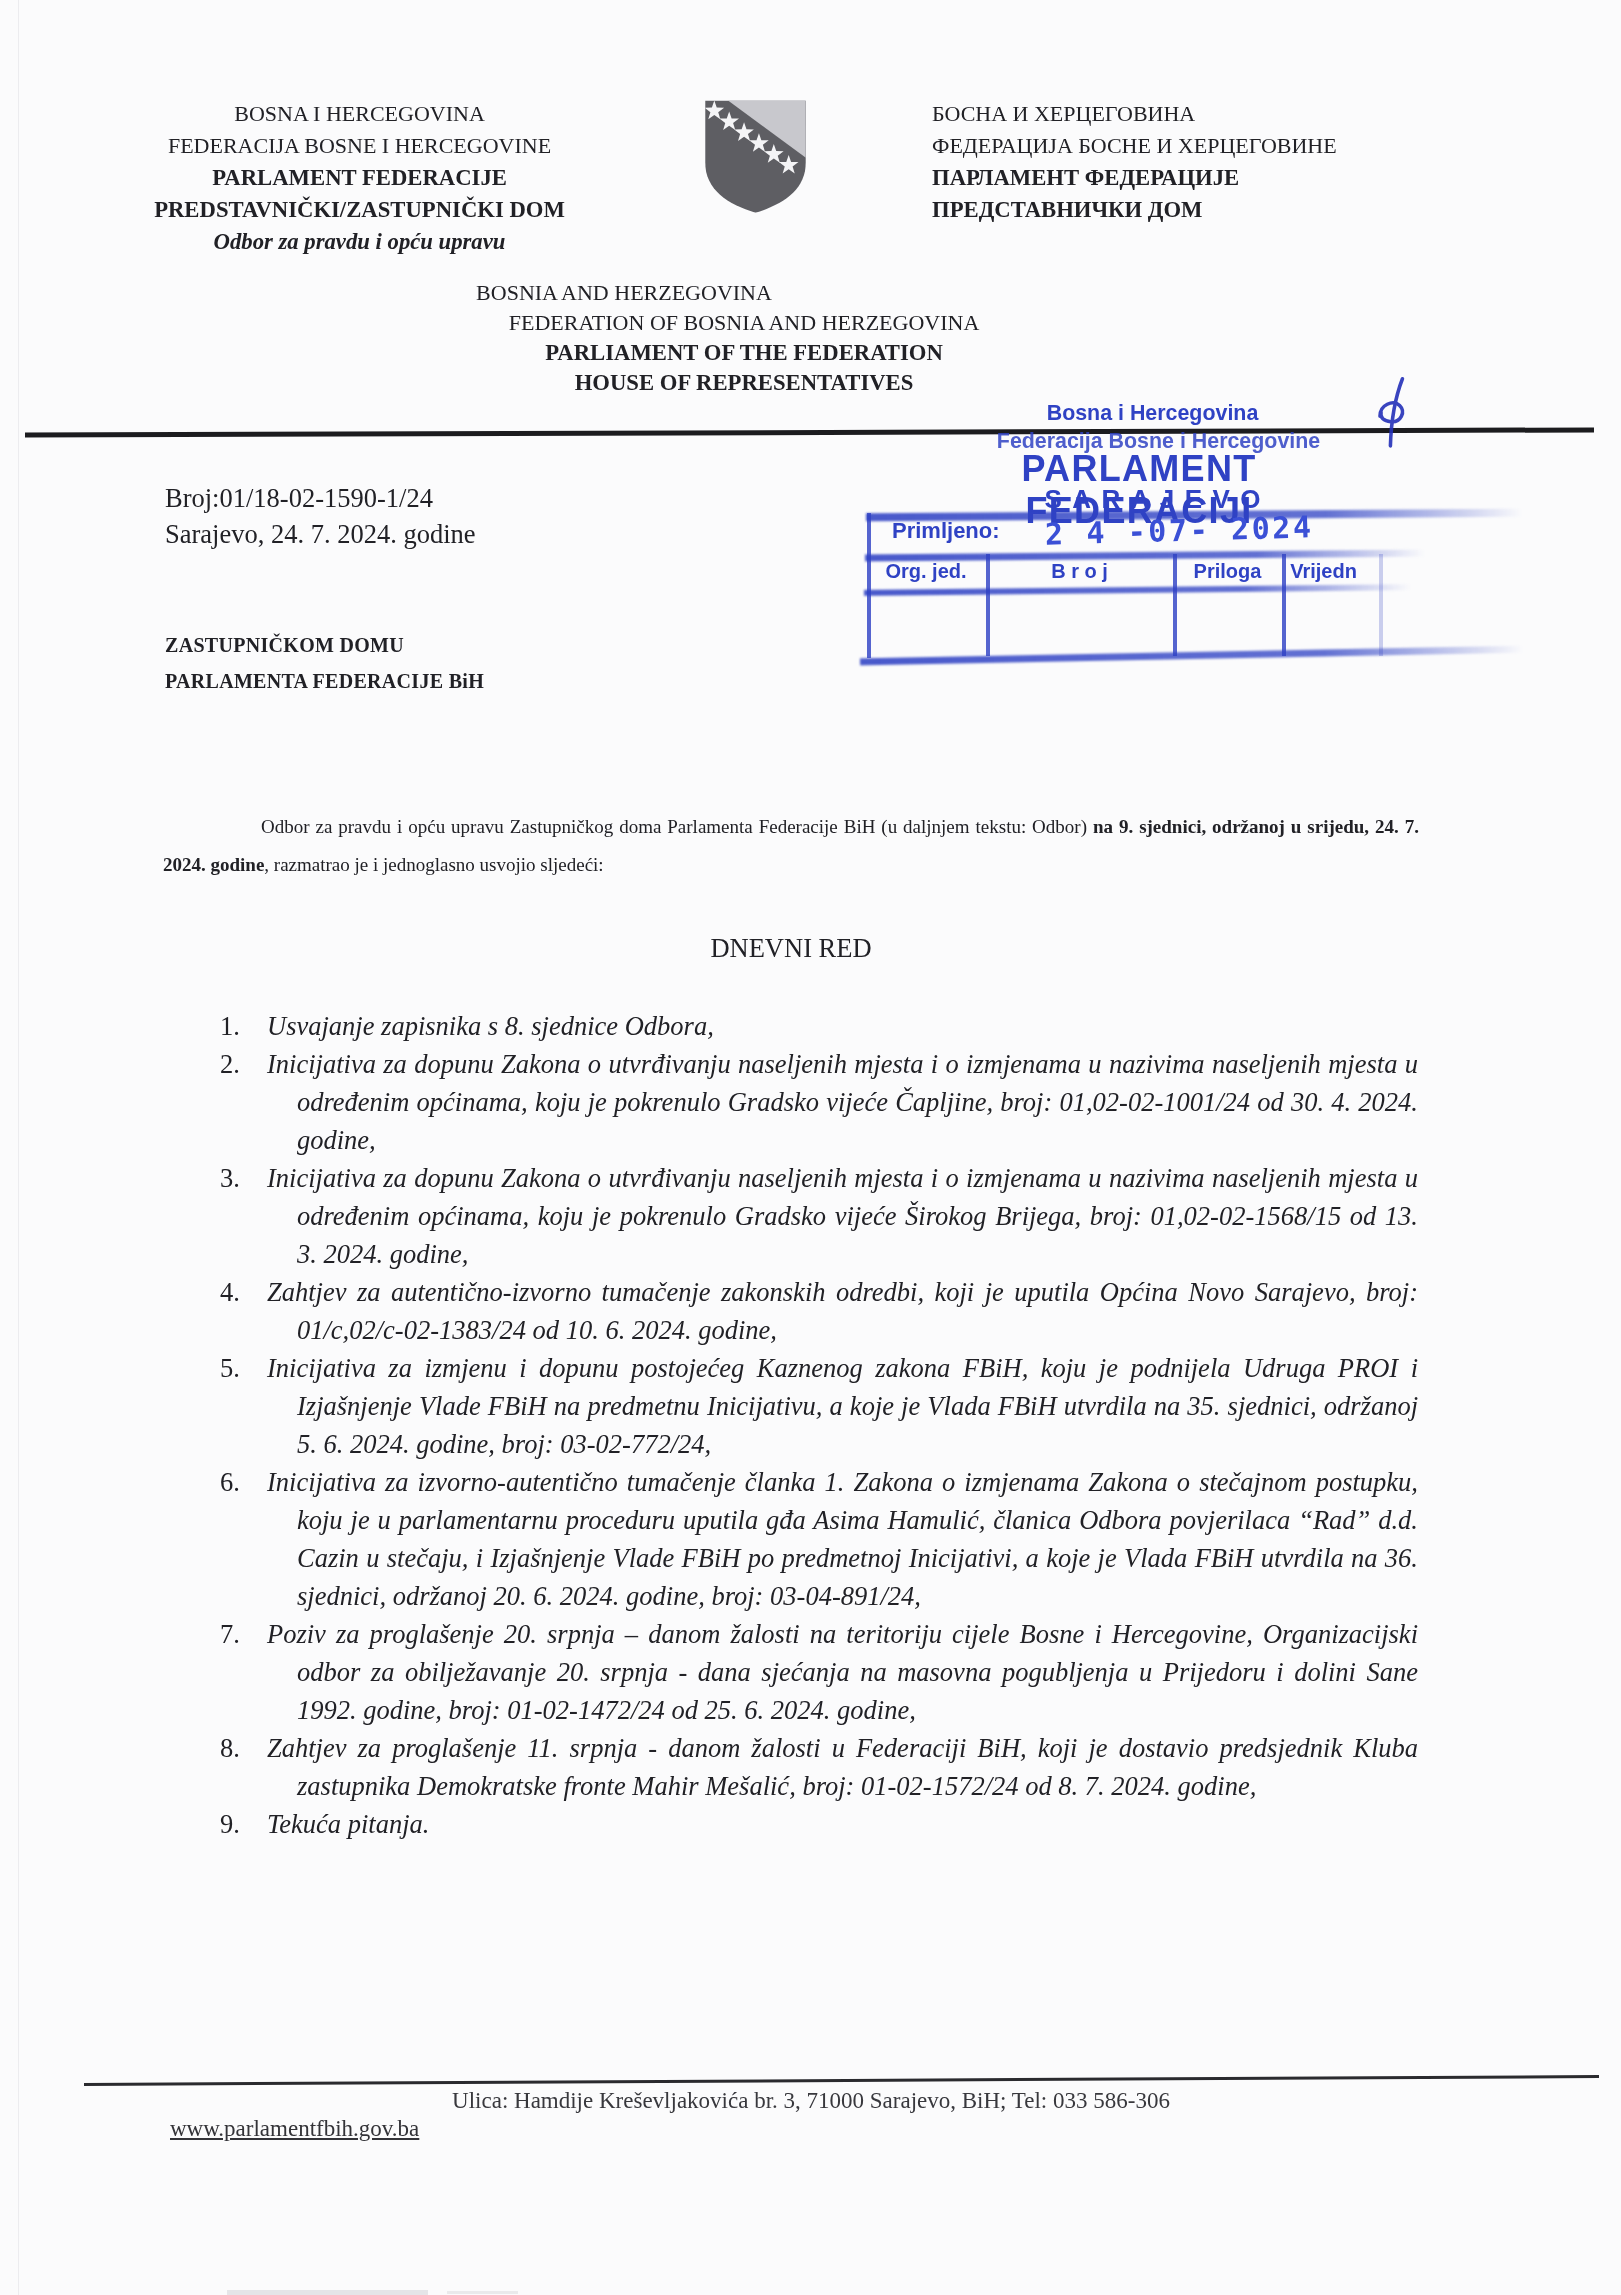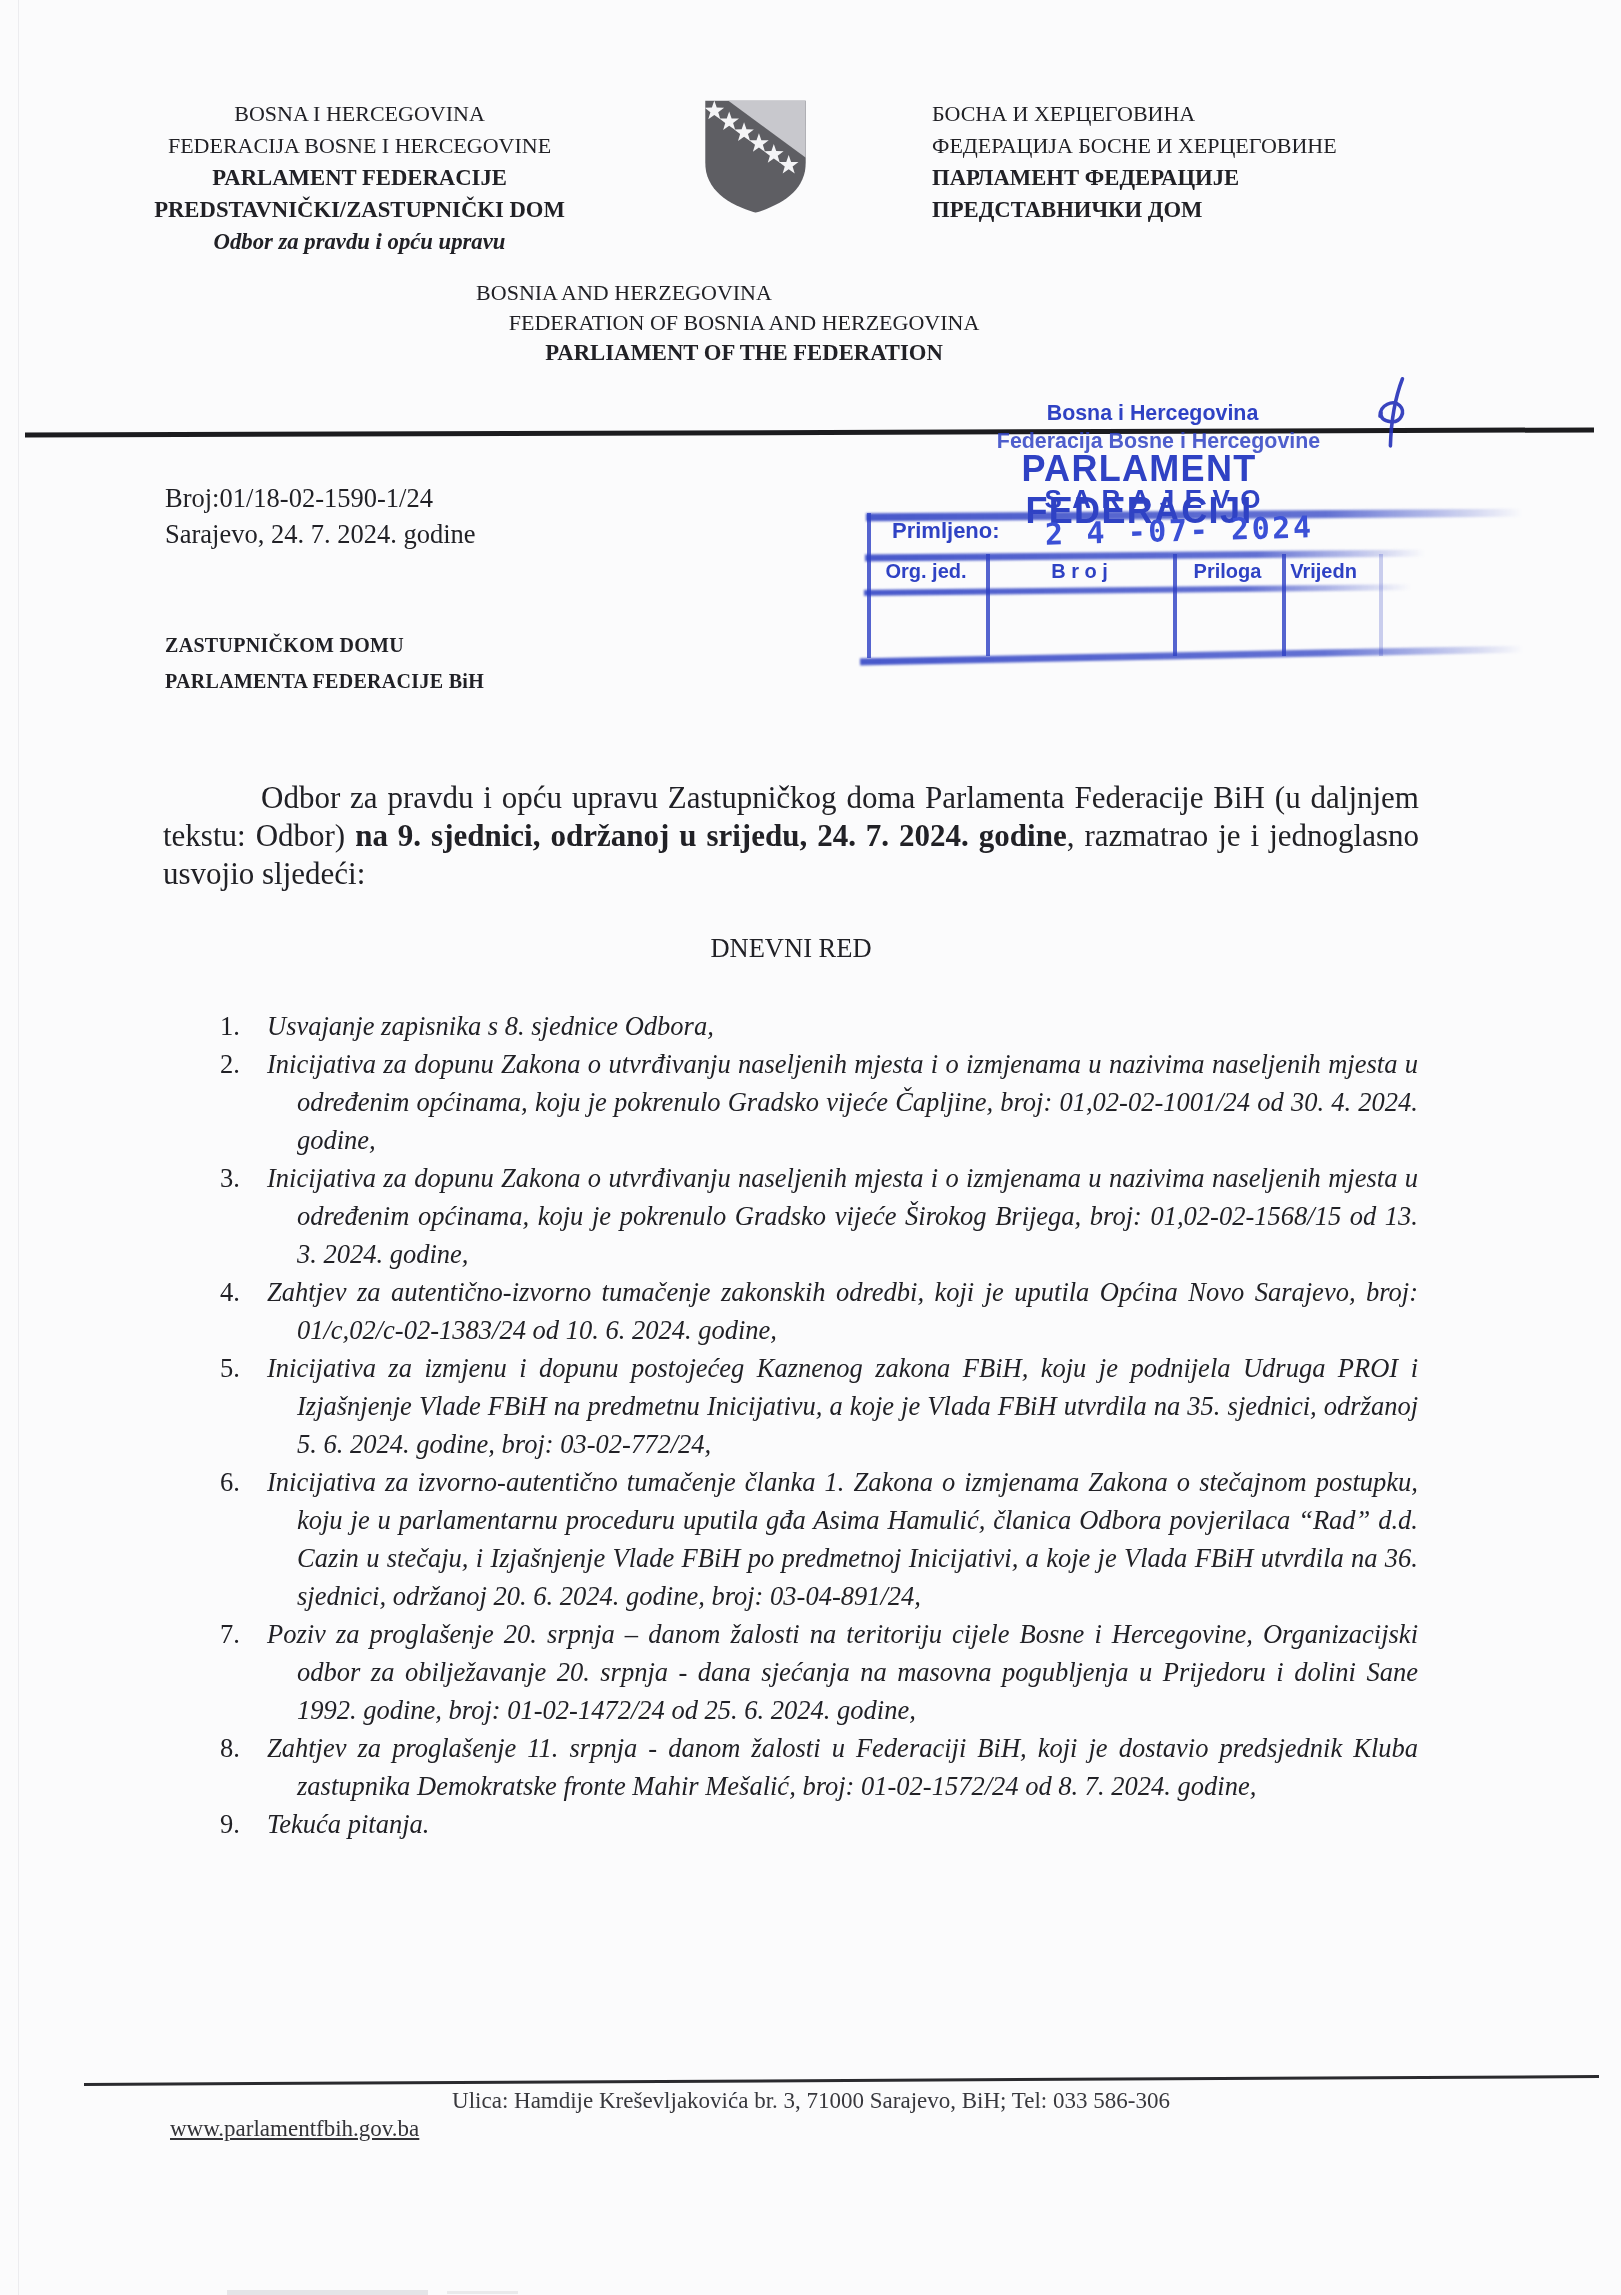--- a/index.html
+++ b/index.html
@@ -22,21 +22,21 @@
   
   .rule-top { top:430px; left:24.6px; width:1569px; height:4.5px; background:#1c1c1f; transform:rotate(-0.19deg); z-index:2; }
   .rule-bottom { top:2079px; left:84px; width:1515px; height:3.2px; background:#2a2a2e; transform:rotate(-0.3deg); }
   .edge-line { top:0; left:17.5px; width:1.9px; height:2295px; background:#ececef; }
   .smudge1 { top:2290px; left:227px; width:201px; height:4.5px; background:#dcdcdf; opacity:.7; }
   .smudge2 { top:2291px; left:447px; width:71px; height:3.2px; background:#e2e2e5; opacity:.7; }
   
   .ref  { top:480px; left:165px; font-size:26.5px; line-height:36px; }
   .addr { top:627px; left:165px; font-size:20px; font-weight:bold; line-height:36px; letter-spacing:0.3px; }
   
-  .intro { top:779px; left:163px; width:1256px; text-align:justify; text-indent:98px; font-size:31px; line-height:38px; }
+  .intro { top:808px; left:163px; width:1256px; text-align:justify; text-indent:98px; font-size:19px; line-height:38px; }
   .agenda-title { top:926px; left:163px; width:1256px; text-align:center; font-size:26.5px;margin-top:7px; }
   .agenda { top:1007px; left:220px; width:1198px; font-size:26.5px; line-height:38px; }
   .item { display:flex; }
   .item .num { width:47px; flex:none; }
   .item .txt { flex:1; text-align:justify; padding-left:30px; text-indent:-30px;font-style:italic; }
   
   .f-address { top:2088px; left:0; width:1622px; text-align:center; font-size:23px; color:#38383d; }
   .f-web { top:2116px; left:170px; font-size:23px; color:#333338; text-decoration:underline; }
   
   .stamp { position:absolute; inset:0; z-index:5; font-family:"Liberation Sans", sans-serif; color:#2f42c4; filter:blur(0.4px); }
@@ -109,20 +109,21 @@
         <use href="#star" transform="translate(66,51)" fill="#f4f4f6"></use>
         <use href="#star" transform="translate(79,60.5)" fill="#f4f4f6"></use>
       </g>
     </svg>
   </div>
 
   <div class="abs h-center">
     <span class="hl shift-left">BOSNIA AND HERZEGOVINA</span>
     <span class="hl">FEDERATION OF BOSNIA AND HERZEGOVINA</span>
     <span class="hl b">PARLIAMENT OF THE FEDERATION</span>
+    <span class="hl b">HOUSE OF REPRESENTATIVES</span>
   </div>
 
   <div class="abs rule-top"></div>
 
   <div class="stamp">
     <span class="abs st-l1">Bosna i Hercegovina</span>
     <span class="abs st-l2">Federacija Bosne i Hercegovine</span>
     <span class="abs st-l3">PARLAMENT FEDERACIJI</span>
     <span class="abs st-l4">SARAJEVO</span>
     <span class="abs st-date">2 4 -07- 2024</span>

